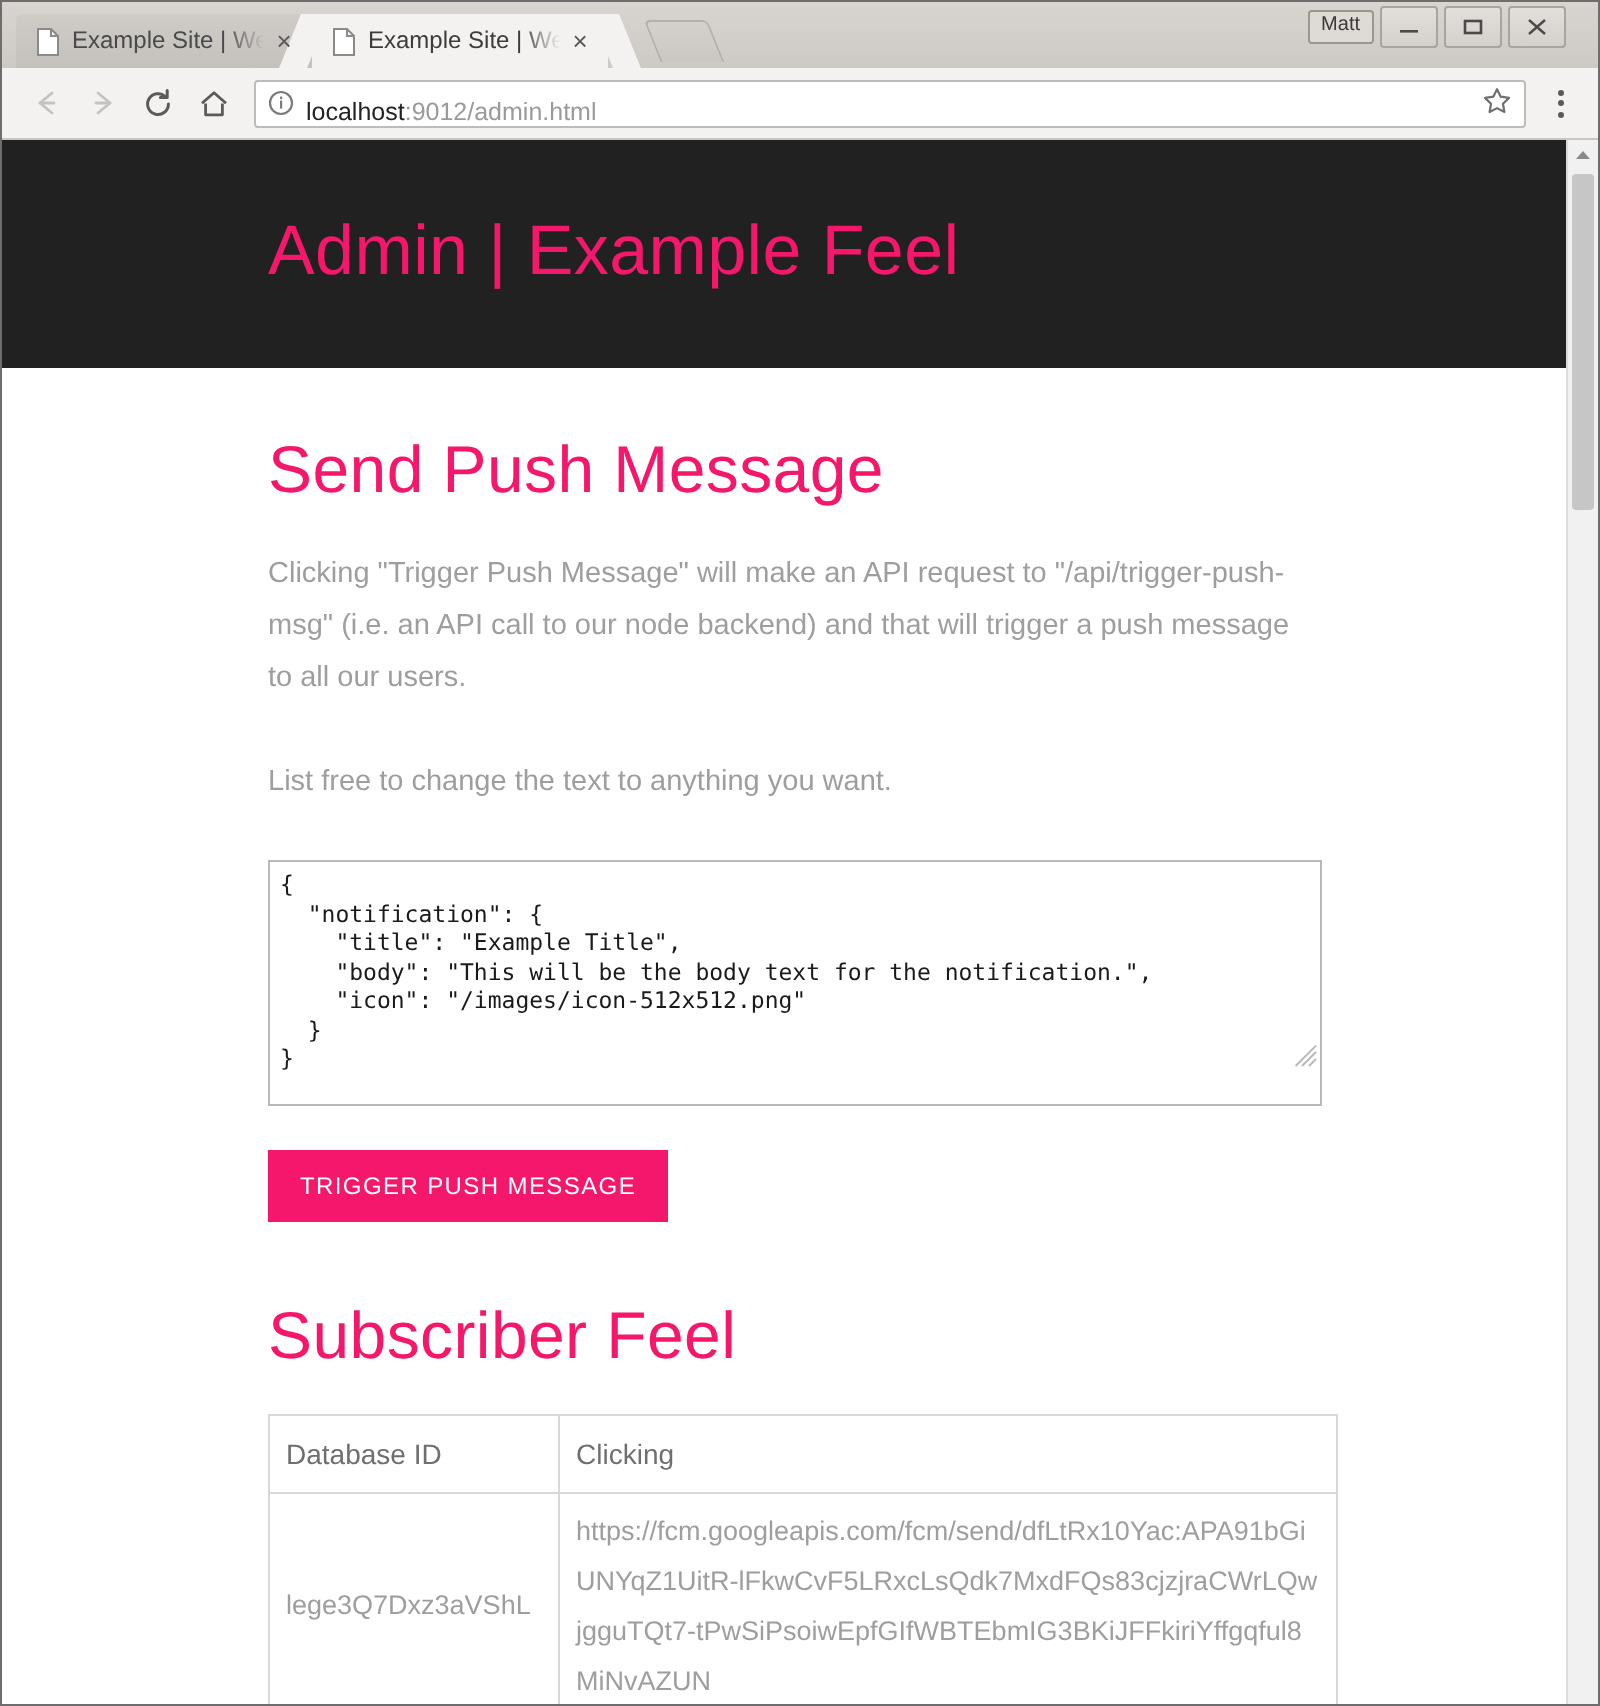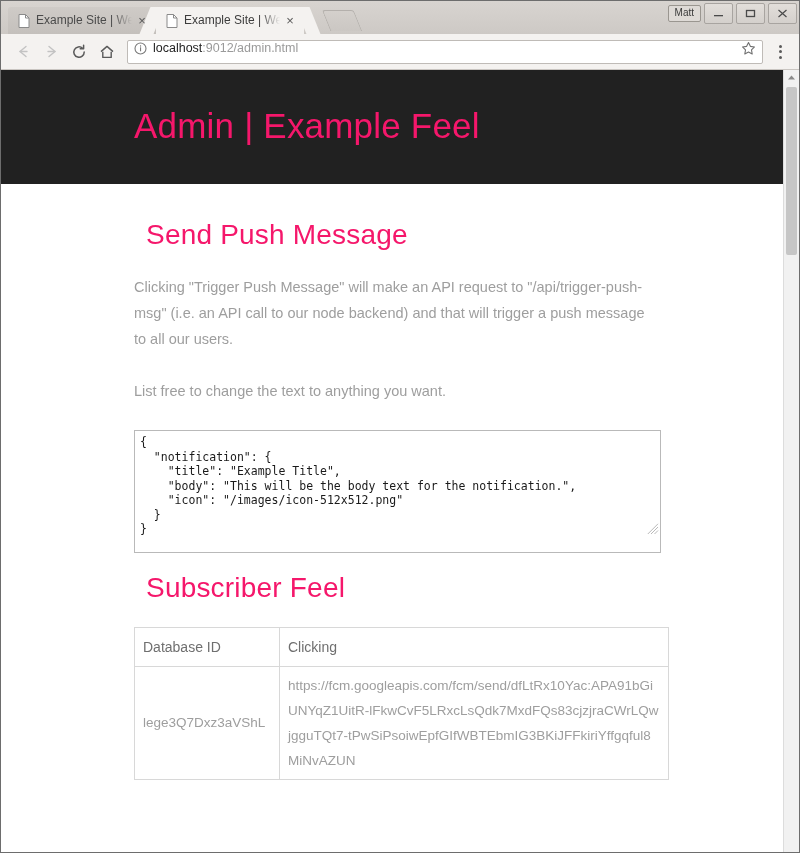--- a/index.html
+++ b/index.html
@@ -104,21 +104,21 @@
     border: 1px solid #b4b0ac;
     border-bottom: none;
     background: linear-gradient(#d4d0cc, #cbc7c3);
     transform: skewX(22deg);
     border-top-left-radius: 3px;
     border-top-right-radius: 3px;
   }
 
   #wincontrols {
     position: absolute;
-    top: 2px; right: 2px;
+    top: 2px; right: 16px;
     display: flex; align-items: center; gap: 3px;
   }
   .profile-chip {
     border: 1px solid #9a9690;
     border-radius: 2px;
     font-size: 10px;
     color: #3a3a3a;
     padding: 1px 6px 2px;
     background: #dedad6;
     line-height: 12px;
@@ -147,21 +147,21 @@
     display: flex; align-items: center; justify-content: center;
     flex: none;
   }
   #urlbar {
     flex: 1 1 auto;
     height: 24px;
     margin: 0 6px 0 6px;
     background: #fff;
     border: 1px solid #bfbbb7;
     border-radius: 2px;
-    display: flex; align-items: flex-start;
+    display: flex; align-items: flex-end;
     padding: 0 6px;
     box-sizing: border-box;
   }
   #url-text {
     flex: 1 1 auto;
     font-size: 12.5px;
     color: #9a9a9a;
     white-space: nowrap; overflow: hidden;
     margin-left: 6px;
   }
@@ -210,23 +210,23 @@
   #content {
     padding: 28px 133px 0 133px;
     color: #9e9e9e;
     font-size: 14.5px;
     line-height: 26px;
   }
   #content p { margin: 0 0 26px 0; }
 
   h2.section {
     color: #f5176b;
-    font-size: 28px;
+    font-size: 33px;
     font-weight: normal;
-    margin: 10px 0 26px 12px;
+    margin: 10px 0 26px 0;
     letter-spacing: 0.2px;
   }
 
   #payload {
     display: block;
     width: 527px;
     height: 123px;
     box-sizing: border-box;
     border: 1px solid #b9b9b9;
     background: #fff;
@@ -428,20 +428,21 @@
     "icon": "/images/icon-512x512.png"
   }
 }</textarea>
           <span id="resize-grip">
             <svg width="12" height="12" viewBox="0 0 12 12">
                 <path d="M11 4L4 11M11 7.5L7.5 11M11 .8L.8 11" stroke="#b9b9b9" stroke-width="1" fill="none"></path>
               </svg>
           </span>
         </div>
 
+        <button id="trigger-btn">TRIGGER PUSH MESSAGE</button>
 
         <h2 class="section">Subscriber Feel</h2>
 
         <table id="subs">
           <thead>
             <tr>
               <th class="col-db">Database ID</th>
               <th>Clicking</th>
             </tr>
           </thead>

